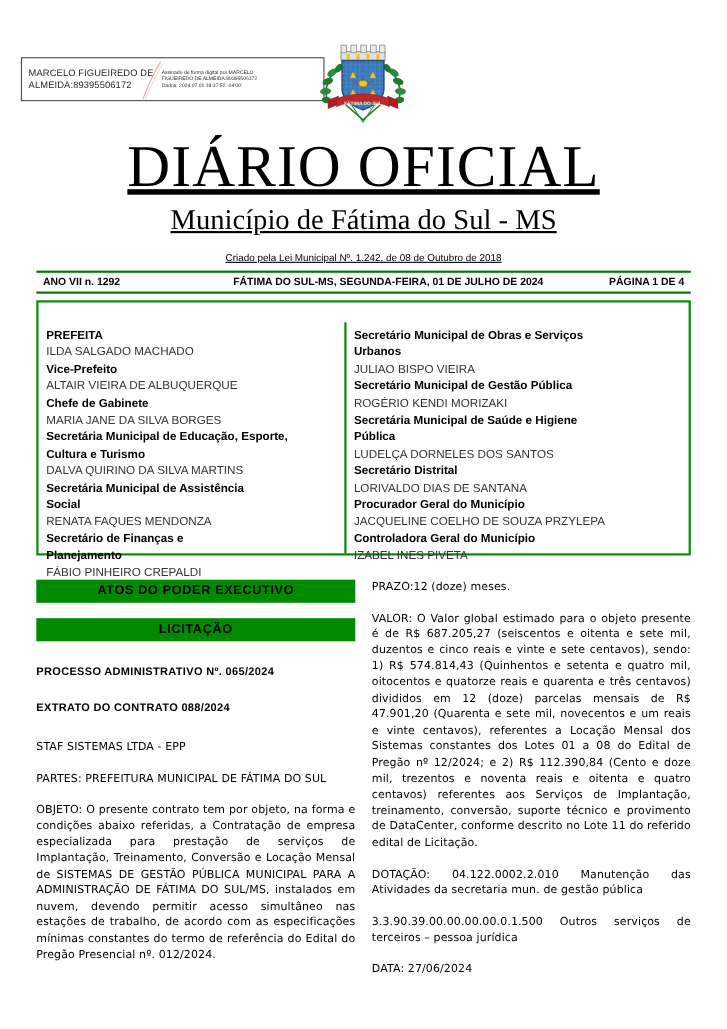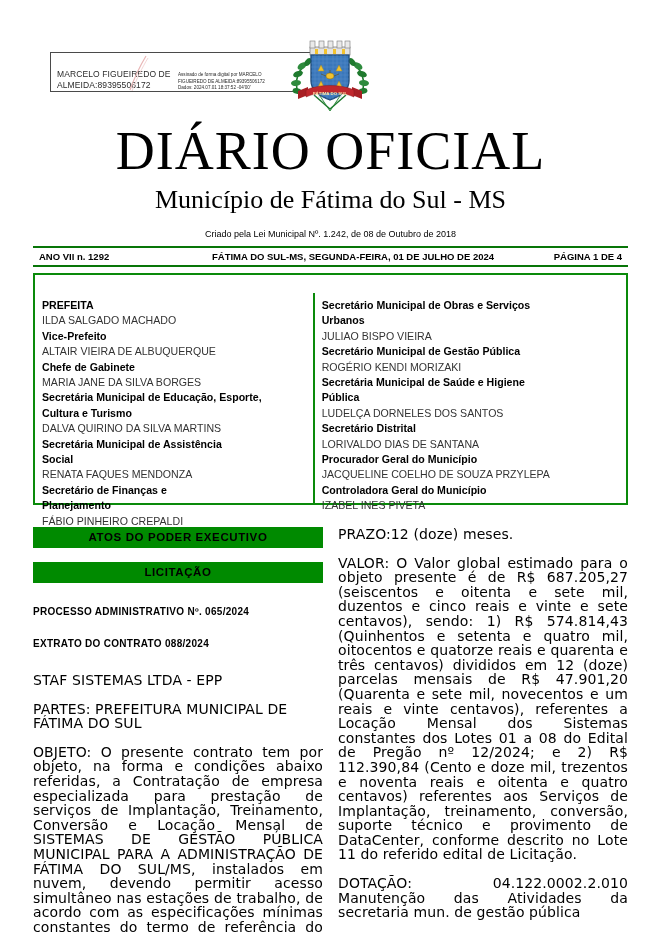--- a/index.html
+++ b/index.html
@@ -18,28 +18,28 @@
   .page {
     position: absolute;
     left: 0; top: 0;
     width: 661px;
     height: 935px;
   }
 
   
   .sig-box {
     position: absolute;
-    left: 50px;
+    left: 19px;
     top: 52px;
     width: 276px;
     height: 40px;
     border: 1px solid #4a4a4a;
     box-sizing: border-box;
     display: flex;
-    align-items: flex-end;
+    align-items: center;
     overflow: hidden;
   }
   .sig-name {
     font-family: "Liberation Sans", sans-serif;
     font-size: 8.5px;
     line-height: 11px;
     color: #2a2a2a;
     padding-left: 6px;
     width: 118px;
     letter-spacing: 0.1px;
@@ -70,20 +70,21 @@
     height: 86px;
   }
 
   
   .masthead {
     position: absolute;
     left: 0;
     top: 122px;
     width: 661px;
     text-align: center;
+    text-decoration: underline;
   }
   .doc-title {
     font-family: "Liberation Serif", serif;
     font-size: 54px;
     line-height: 58px;
     letter-spacing: 1px;
     font-weight: normal;
     margin: 0;
   }
   .doc-subtitle {
@@ -182,21 +183,21 @@
   .proc-title {
     font-size: 10px;
     font-weight: bold;
     letter-spacing: 0.3px;
     line-height: 14px;
     font-family: Liberation Sans, sans-serif;
   }
 
   .body-p {
     font-family: "DejaVu Sans", sans-serif;
-    font-size: 14px;
+    font-size: 10px;
     line-height: 14.6px;
     text-align: justify;
     margin: 0 0 14px 0;
     letter-spacing: 0.1px;
   }
   .body-p.last { margin-bottom: 0; }
   .body-p.nojust { text-align: left; }
 </style>
 </head>
 <body>

